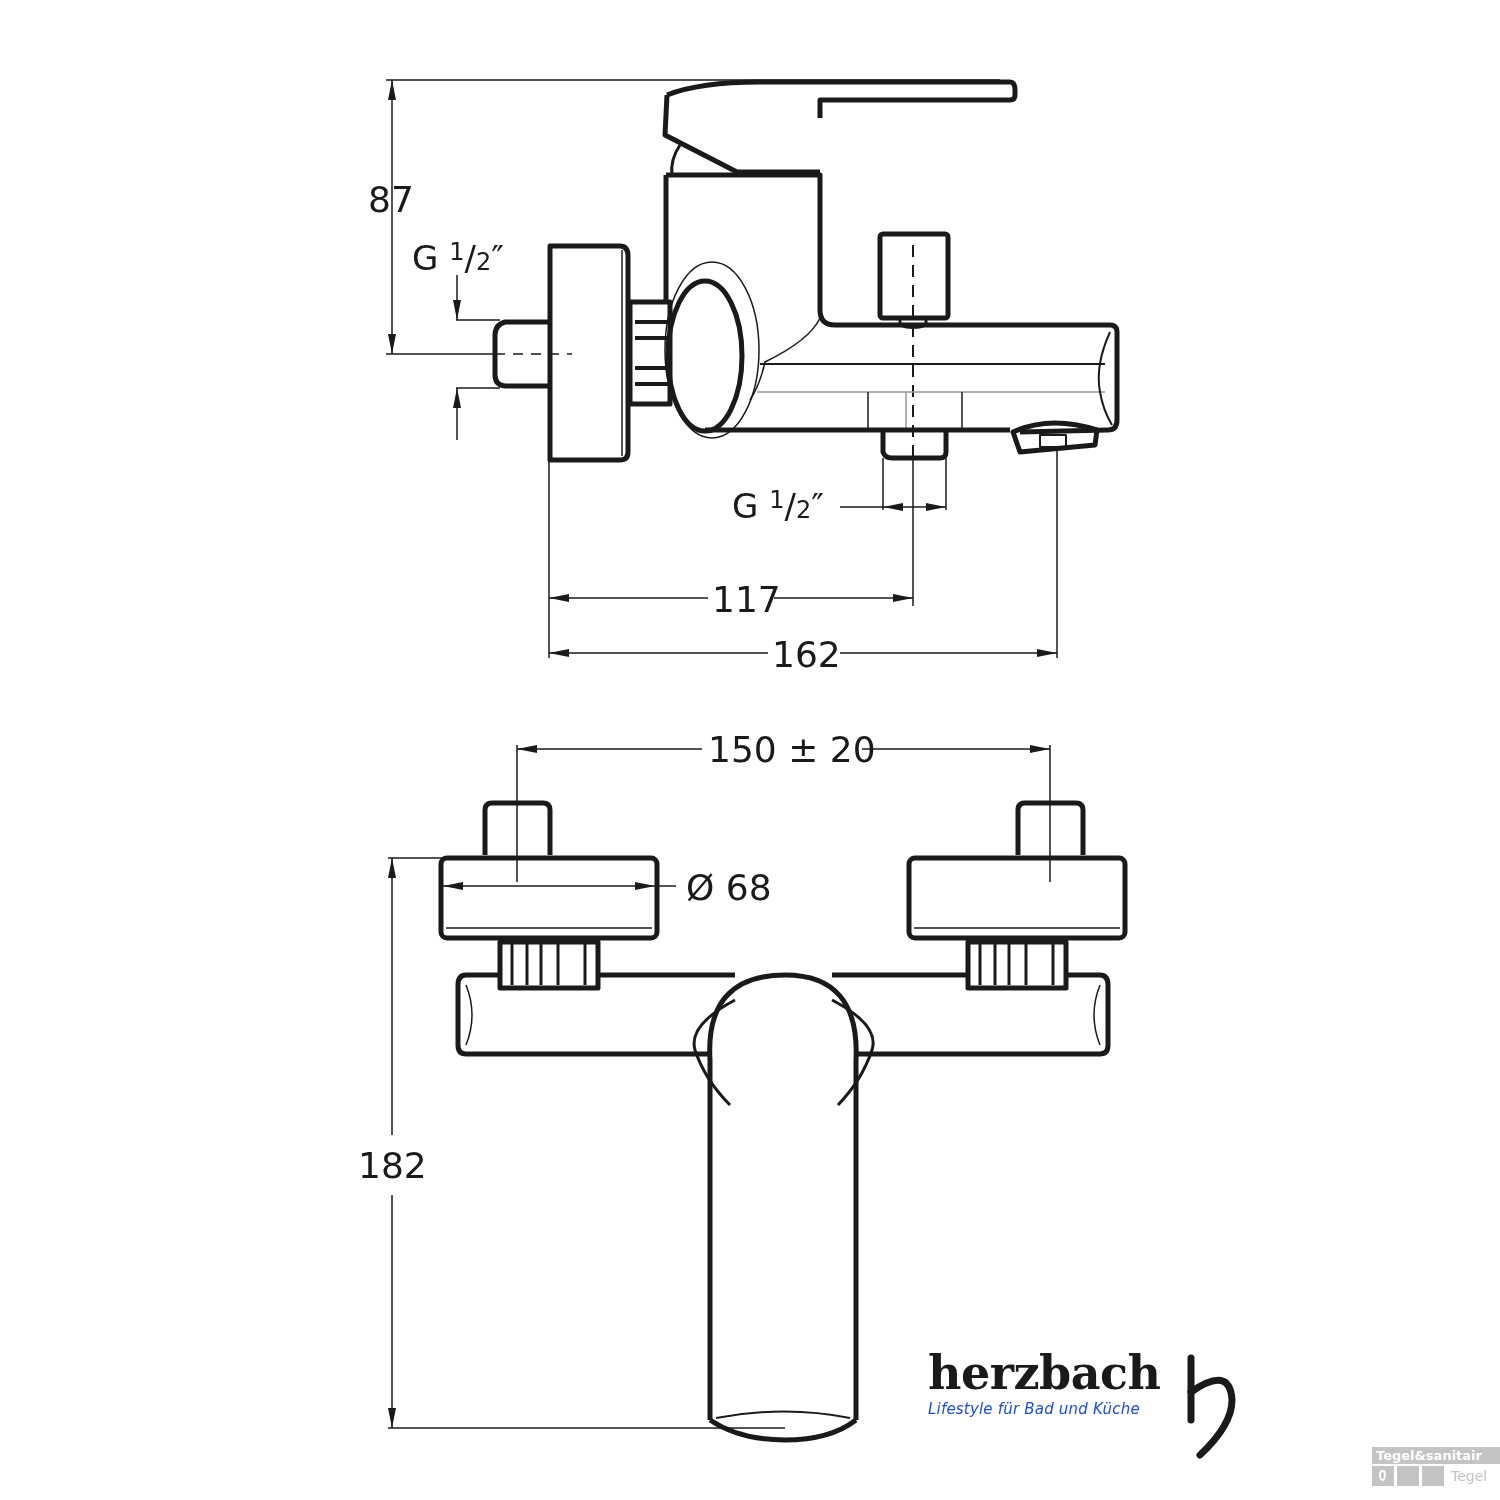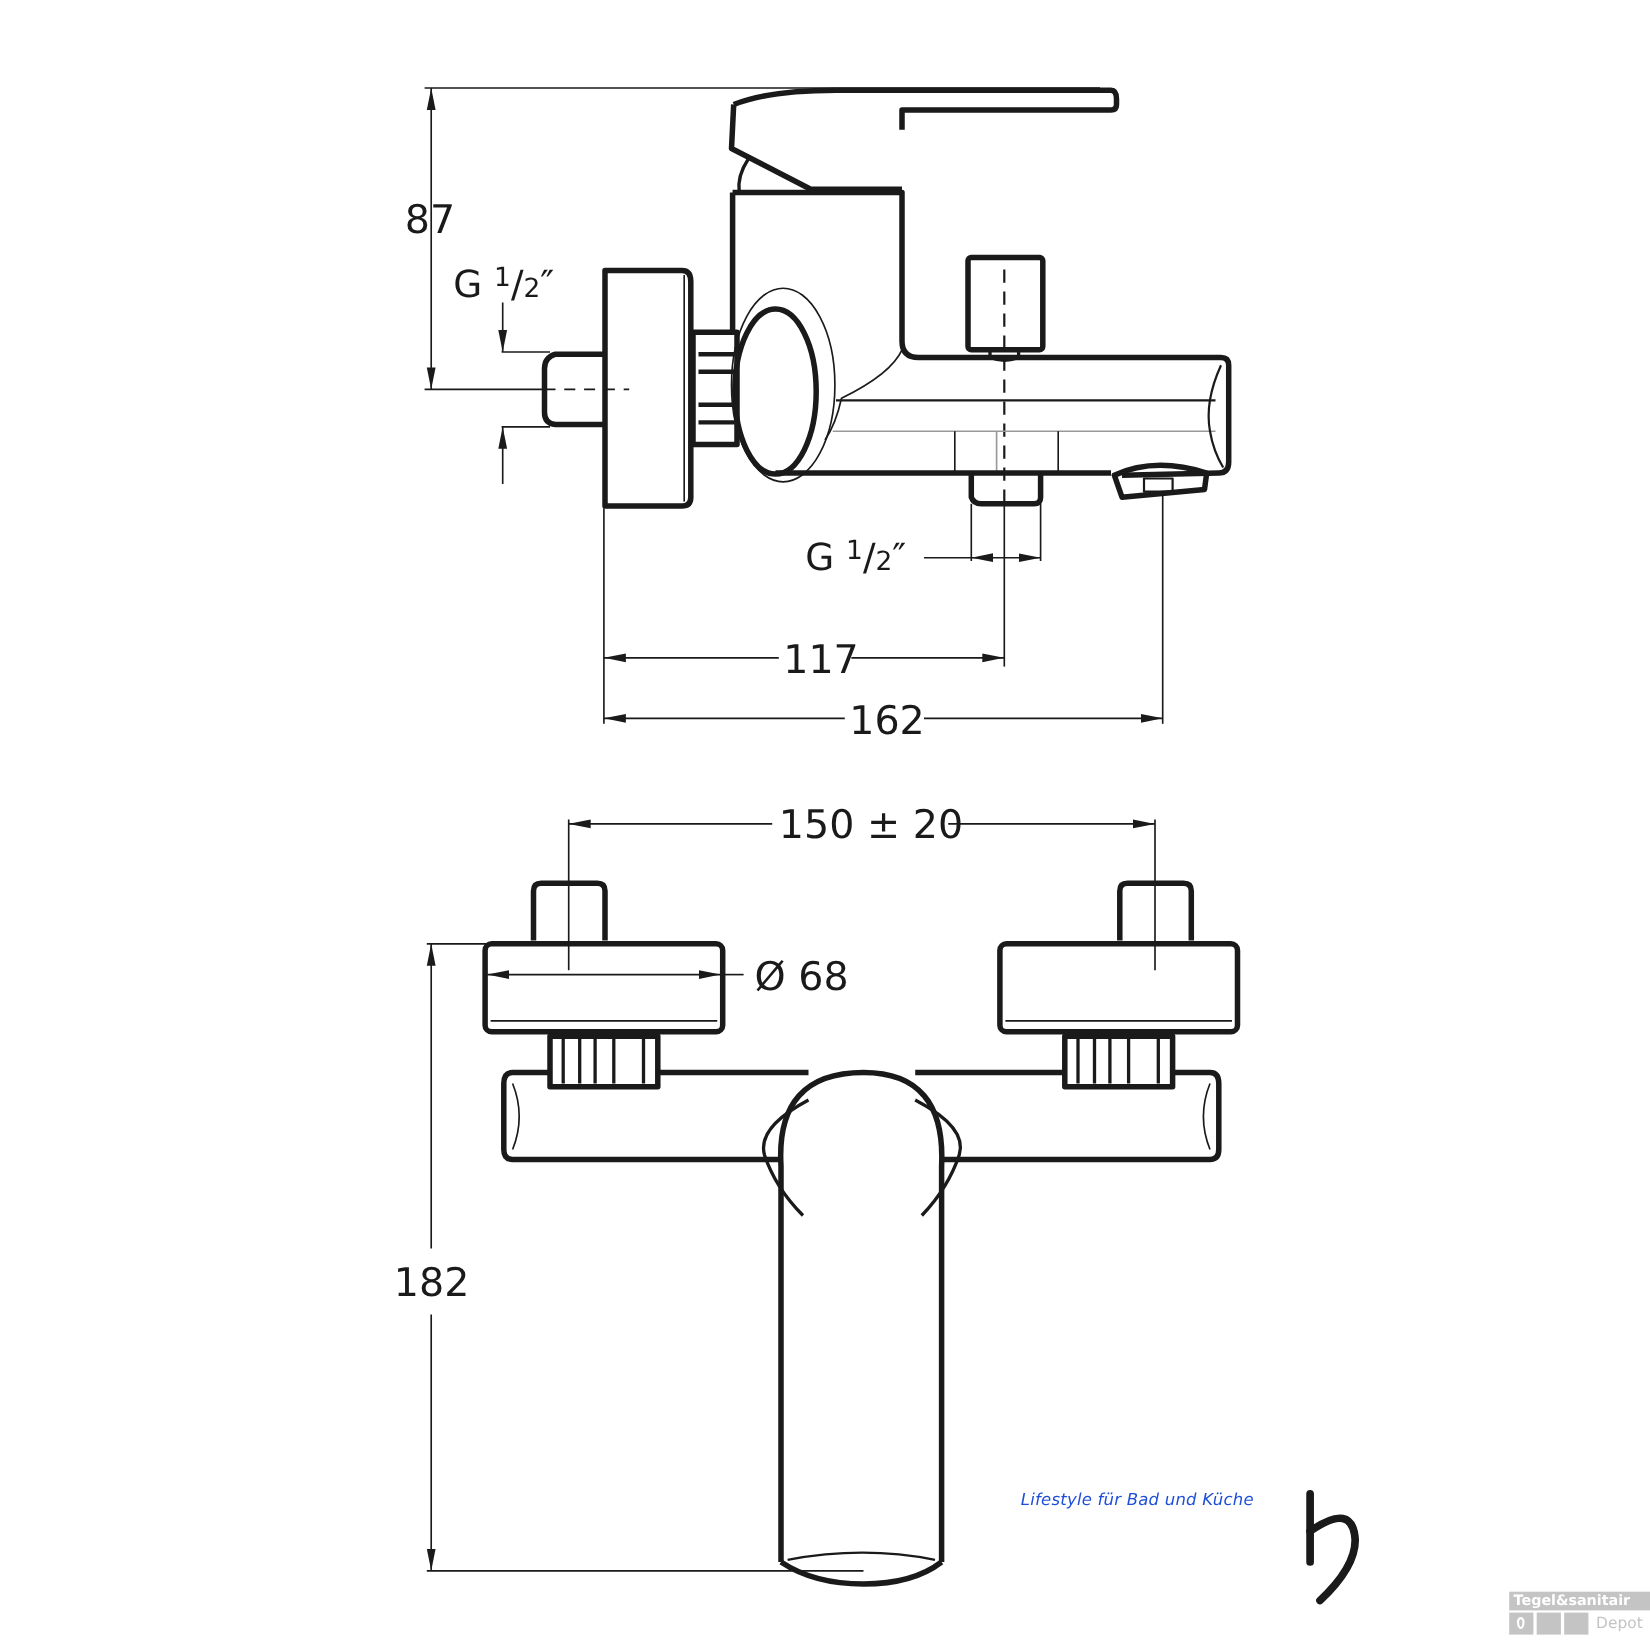--- a/index.html
+++ b/index.html
@@ -162,26 +162,27 @@
   <text class="dim-text" x="686" y="900">Ø 68</text>
   <text class="dim-text" x="358" y="1178">182</text>
 
   <g fill="none" stroke="#1a1a1a" stroke-width="7" stroke-linecap="round">
     <line x1="1191" y1="1358" x2="1191" y2="1420"></line>
     <path d="M1191,1392 Q1230,1365 1232,1400 Q1232,1425 1200,1455"></path>
   </g>
 </svg>
 
 <div class="brand">
+  <div class="brand-name">herzbach</div>
   <div class="brand-tagline">Lifestyle für Bad und Küche</div>
 </div>
 
 <div class="watermark">
   <div class="wm-top">Tegel&amp;sanitair</div>
   <div class="wm-bottom">
     <div class="wm-sq">
         <div class="wm-drop"></div>
       </div>
     <div class="wm-sq"></div>
     <div class="wm-sq"></div>
-    <span class="wm-depot">Depot</span>
+    <span class="wm-depot">Tegel</span>
   </div>
 </div>
 
 </body></html>

